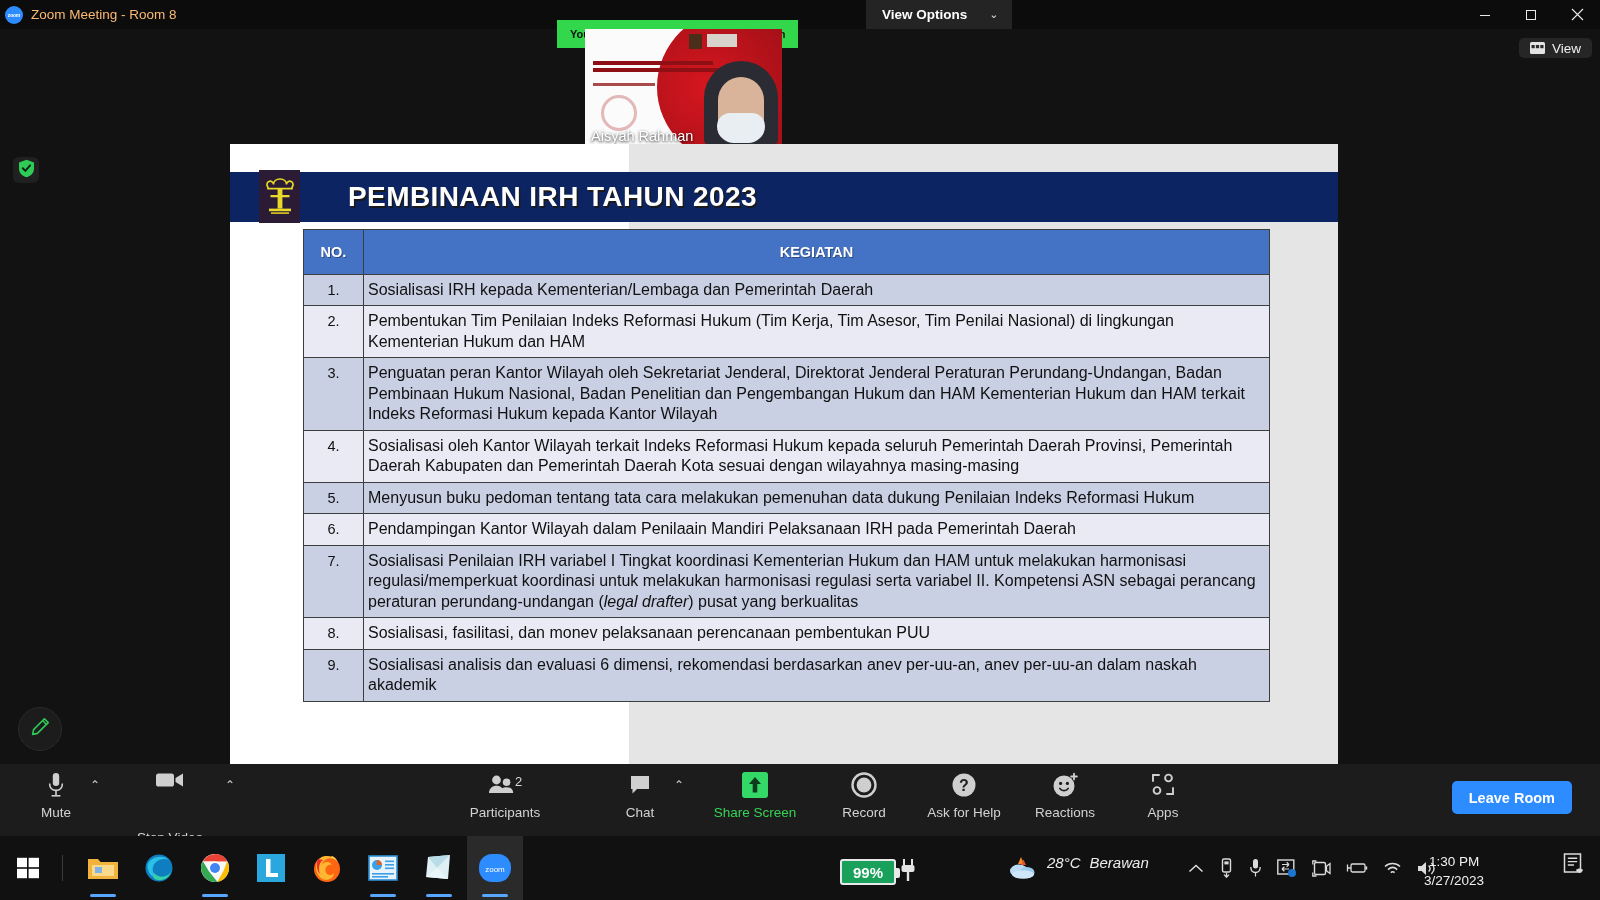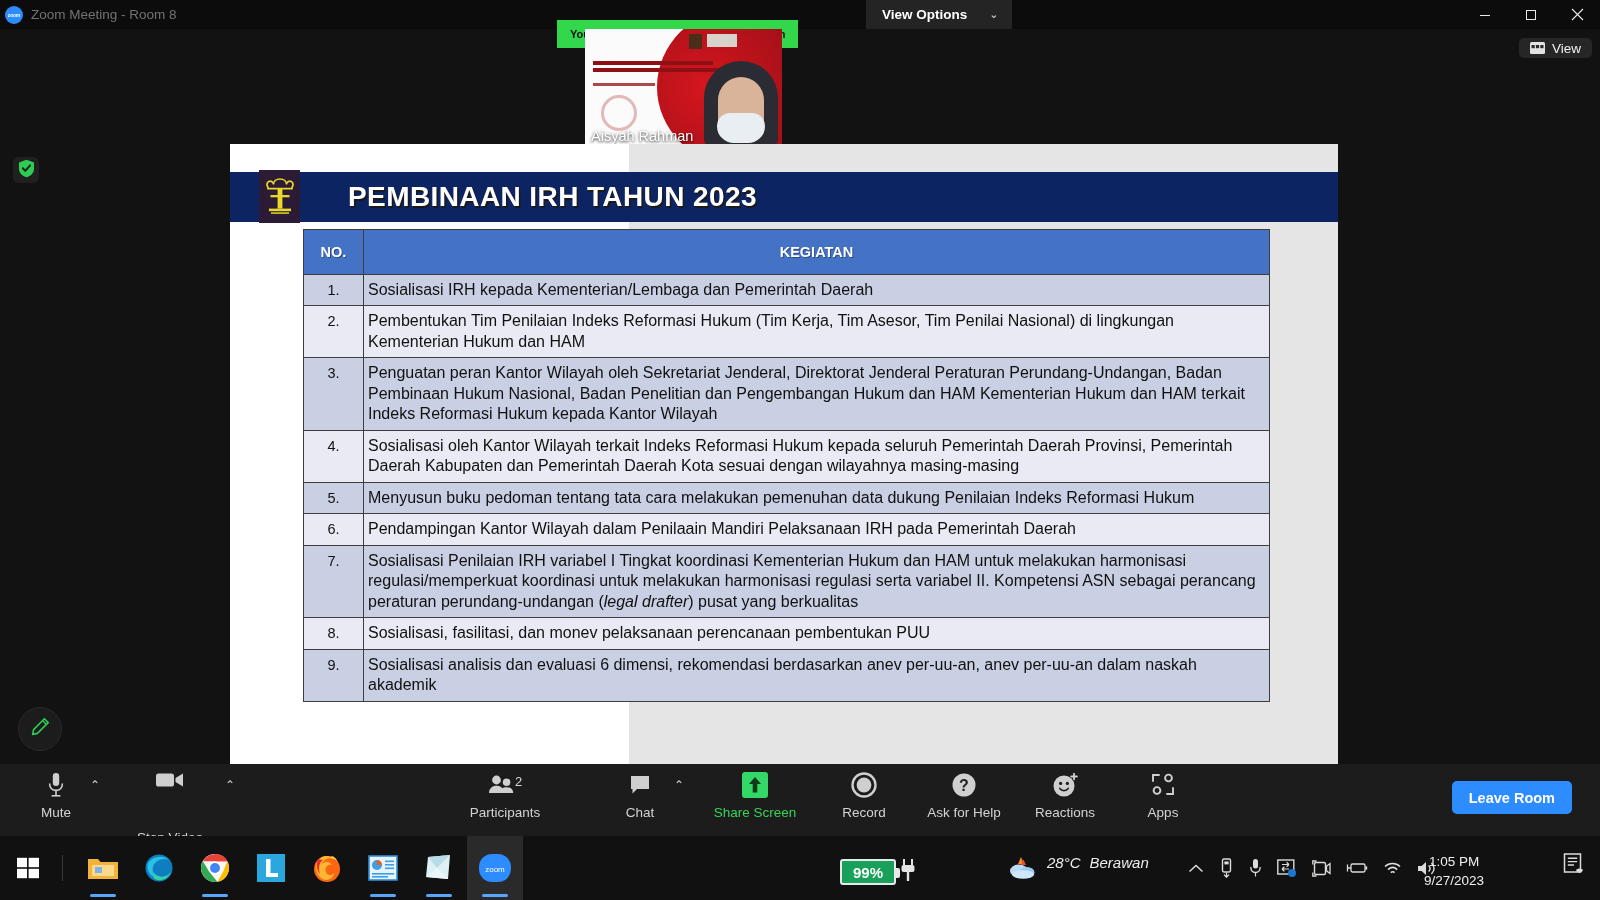--- a/index.html
+++ b/index.html
@@ -16,21 +16,21 @@
     position: absolute; left: 0; top: 0; width: 1600px; height: 29px;
     background: #0c0c0c; display: flex; align-items: center;
   }
   .zoom-logo {
     width: 18px; height: 18px; border-radius: 50%;
     background: #2d8cff; margin-left: 5px; margin-right: 8px;
     display: flex; align-items: center; justify-content: center;
     font-size: 5px; color: #fff; font-weight: bold; letter-spacing: -0.2px;
     flex: 0 0 auto;
   }
-  .title-text { color: #737373; font-size: 13.5px; white-space: nowrap; }
+  .title-text { color: #fdba74; font-size: 13.5px; white-space: nowrap; }
   .share-banner {
     position: absolute; left: 557px; top: 20px; height: 28px;
     background: #32d74b; color: #111; font-weight: bold; font-size: 11px;
     display: flex; align-items: center; padding: 0 13px; white-space: nowrap;
   }
   .view-options {
     position: absolute; left: 866px; top: 0px; height: 29px;
     background: #242424; color: #fff; font-weight: bold; font-size: 13.5px;
     display: flex; align-items: center; gap: 22px; padding: 0 14px 0 16px;
     white-space: nowrap;
@@ -664,22 +664,22 @@
       <span>
         <svg width="19" height="17" viewBox="0 0 19 17">
           <path d="M1 6 H4.6 L9 2 V15 L4.6 11 H1 Z" fill="#dcdcdc"></path>
           <path d="M11.6 5.4 C13.6 7.5 13.6 9.5 11.6 11.6" stroke="#dcdcdc" stroke-width="1.4" fill="none"></path>
           <path d="M14.4 3 C17.8 6.5 17.8 10.5 14.4 14" stroke="#dcdcdc" stroke-width="1.4" fill="none"></path>
         </svg>
       </span>
     </div>
 
     <div class="clock">
-      <div>1:05 PM</div>
-      <div>9/27/2023</div>
+      <div>1:30 PM</div>
+      <div>3/27/2023</div>
     </div>
 
     <span class="notif">
       <svg width="24" height="24" viewBox="0 0 24 24">
         <rect x="2.5" y="2" width="16" height="18" fill="none" stroke="#dcdcdc" stroke-width="1.5"></rect>
         <path d="M5.8 6.2 H15.2 M5.8 9.6 H15.2 M5.8 13 H12" stroke="#dcdcdc" stroke-width="1.4"></path>
         <path d="M14 18 C16 16 19 16 21 18 C19.5 21.5 15.5 21.5 14 18 Z" fill="#dcdcdc"></path>
       </svg>
     </span>
   </div>

